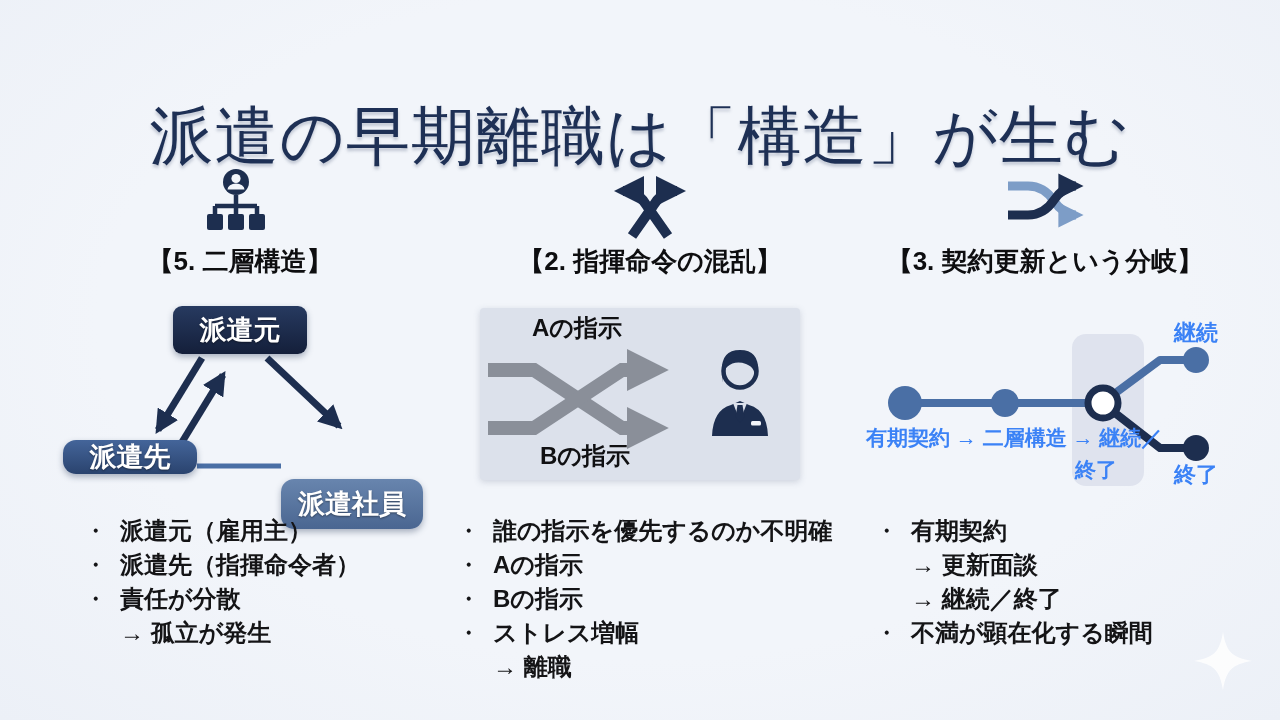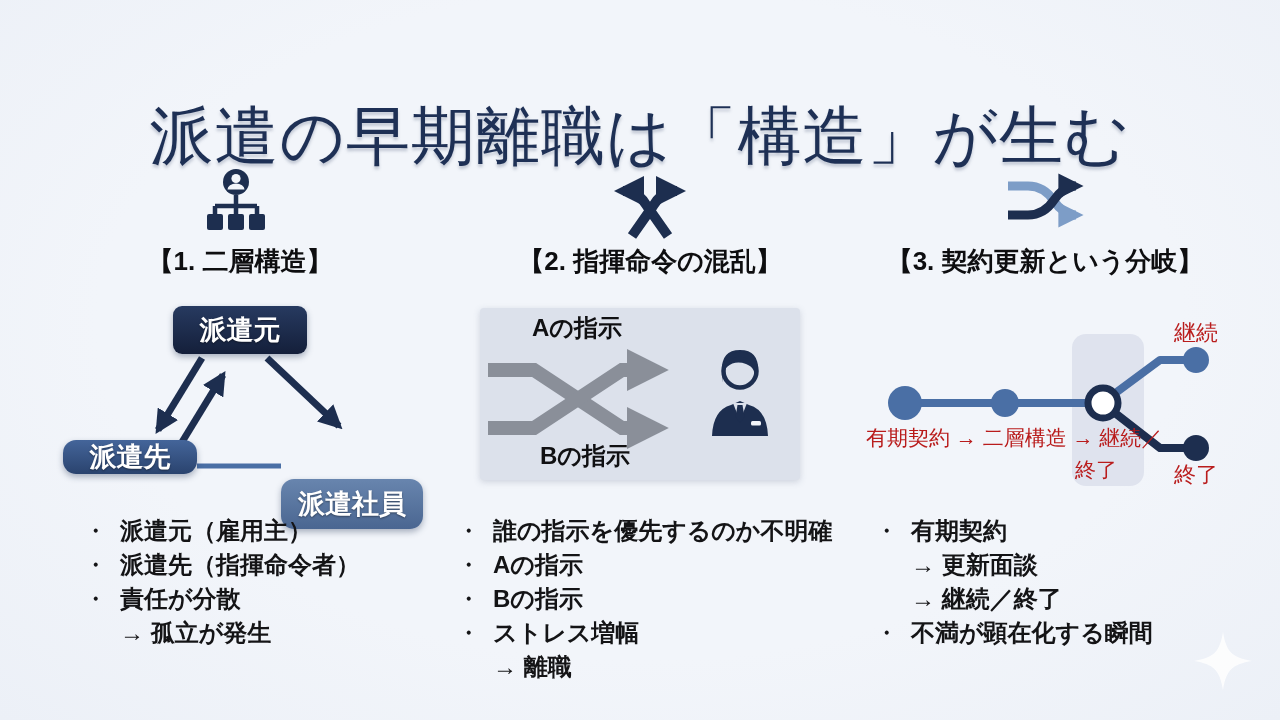--- a/index.html
+++ b/index.html
@@ -41,21 +41,21 @@
   }
   .diagram2 .dlabel{position:absolute;font-size:24px;font-weight:800;color:#101012;white-space:nowrap;}
   .dlabel-a{left:52px;top:4px;}
   .dlabel-b{left:60px;top:132px;}
   .diagram2 svg{position:absolute;}
   .d2-arrows{left:0;top:0;}
   .d2-person{left:228px;top:34px;}
   
   .diagram3{position:absolute;left:860px;top:312px;width:400px;height:200px;}
   .diagram3 svg{position:absolute;left:0;top:0;}
-  .d3label{position:absolute;font-weight:400;color:#b91c1c;white-space:nowrap;}
+  .d3label{position:absolute;font-weight:700;color:#3b82f6;white-space:nowrap;}
   .d3-branch-top{left:300px;top:6px;width:72px;text-align:center;font-size:22px;}
   .d3-branch-bottom{left:300px;top:148px;width:72px;text-align:center;font-size:22px;}
   .d3-line1{left:6px;top:112px;font-size:21px;}
   .d3-line2{left:215px;top:144px;font-size:21px;}
   
   .bullets{position:absolute;top:514px;font-size:24px;font-weight:800;color:#141416;}
   .bullet-line{display:flex;line-height:34px;white-space:nowrap;}
   .bl-marker{width:35px;flex:none;font-size:21px;}
   .bullets1{left:85px;}
   .bullets2{left:458px;}
@@ -102,21 +102,21 @@
         </marker>
         <marker id="mLite" viewBox="0 0 10 10" refX="7" refY="5" markerWidth="2.8" markerHeight="2.8" orient="auto">
           <path d="M0,0 L10,5 L0,10 z" fill="#7d9dc7"></path>
         </marker>
       </defs>
       <path d="M 6,18 H 26 Q 42,18 52,33 Q 60,45 72,47 L 74,47" stroke="#7d9dc7" stroke-width="9" fill="none" marker-end="url(#mLite)"></path>
       <path d="M 6,47 H 26 Q 42,47 52,32 Q 60,20 72,18 L 74,18" stroke="#1d2e4f" stroke-width="9" fill="none" marker-end="url(#mNavy2)"></path>
     </svg>
   </div>
 
-  <div class="col-header" style="left:40px;">【1. 二層構造】</div>
+  <div class="col-header" style="left:40px;">【5. 二層構造】</div>
   <div class="col-header" style="left:450px;">【2. 指揮命令の混乱】</div>
   <div class="col-header" style="left:845px;">【3. 契約更新という分岐】</div>
 
   <div class="diagram1">
     <svg class="arrows" width="372" height="205" viewBox="0 0 372 205">
       <defs>
         <marker id="ah1" viewBox="0 0 10 10" refX="8" refY="5" markerWidth="3.4" markerHeight="3.4" orient="auto">
           <path d="M0,0 L10,5 L0,10 z" fill="#1d2e4f"></path>
         </marker>
       </defs>

